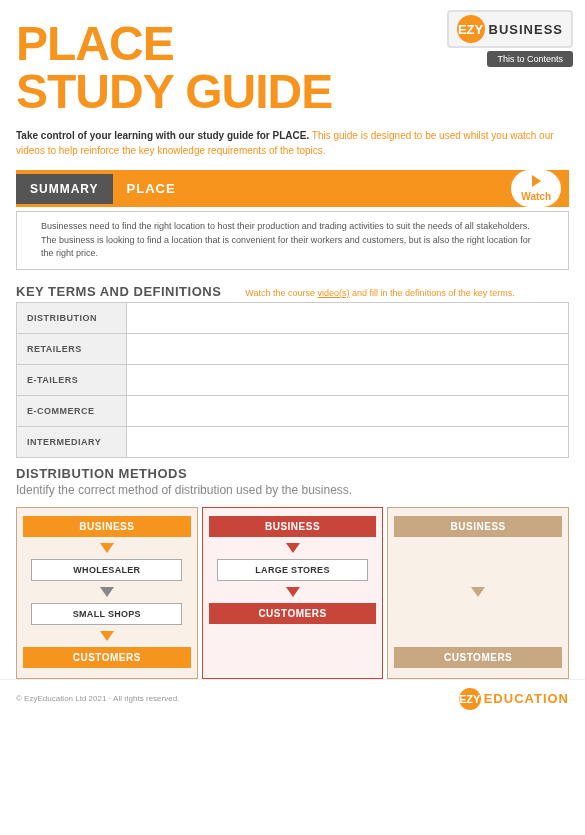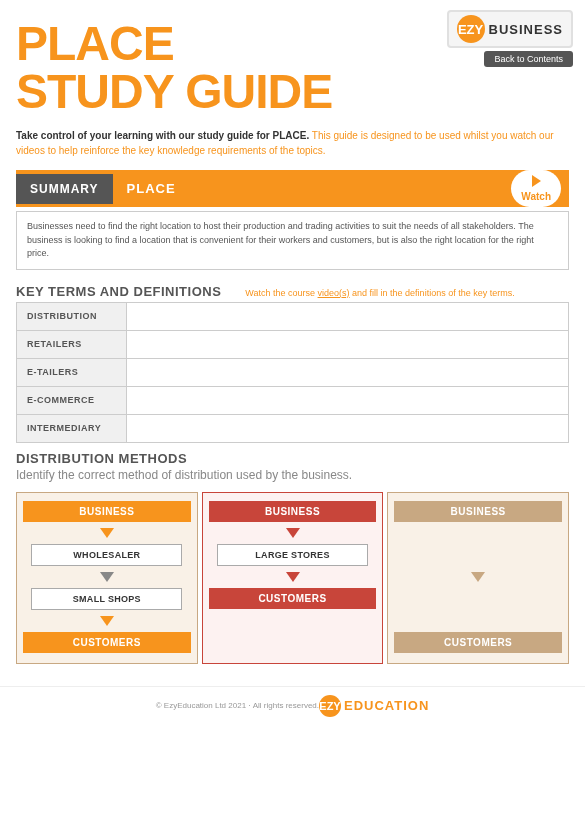--- a/index.html
+++ b/index.html
@@ -141,21 +141,21 @@
       border-bottom: 6px solid transparent;
       border-left: 9px solid #f7941d;
       display: inline-block;
     }
 
     
     .summary-box {
       margin: 0 16px 6px 16px;
       border: 1px solid #ccc;
       background: #fff;
-      padding: 8px 10px;
+      padding: 8px 24px;
       font-size: 9px;
       color: #555;
       line-height: 1.5;
     }
 
     
     .section-heading {
       padding: 8px 16px 3px 16px;
       display: flex;
       align-items: baseline;
@@ -182,21 +182,21 @@
       width: calc(100% - 32px);
     }
     .key-terms-table tr td {
       border: 1px solid #ccc;
     }
     .key-terms-table tr td:first-child {
       background: #f0f0f0;
       font-size: 9px;
       font-weight: 700;
       color: #555;
-      padding: 0 10px;
+      padding: 10px 10px;
       width: 110px;
       letter-spacing: 0.5px;
     }
     .key-terms-table tr td:last-child {
       background: #fff;
       width: auto;
       height: 28px;
     }
 
     
@@ -294,24 +294,24 @@
     }
     .arrow-down-red {
       border-top-color: #c8453a;
     }
     .arrow-down-tan {
       border-top-color: #c8a882;
     }
 
     
     .footer {
-      margin-top: 22px;
+      margin-top: 0;
       padding: 8px 16px;
       display: flex;
-      justify-content: center;
+      justify-content: space-between;
       align-items: center;
       border-top: 1px solid #eee;
     }
     .footer-text {
       font-size: 8px;
       color: #999;
     }
     .footer-logo {
       display: flex;
       align-items: center;
@@ -343,21 +343,21 @@
 <body>
 
 <div class="page">
 
   <div class="header">
     <div class="logo-area">
       <div class="logo-badge">
         <div class="logo-ezy">EZY</div>
         <span class="logo-business">BUSINESS</span>
       </div>
-      <div class="back-btn">Back to Contents</div>
+      <div class="back-btn">This to Contents</div>
     </div>
     <div class="title-place">PLACE</div>
     <div class="title-study">STUDY GUIDE</div>
   </div>
 
   <div class="intro-text">
     <strong>Take control of your learning with our study guide for PLACE.</strong><span> This guide is designed to be used whilst you watch our videos to help reinforce the key knowledge requirements of the topics.</span>
   </div>
 
   <div class="summary-bar">

